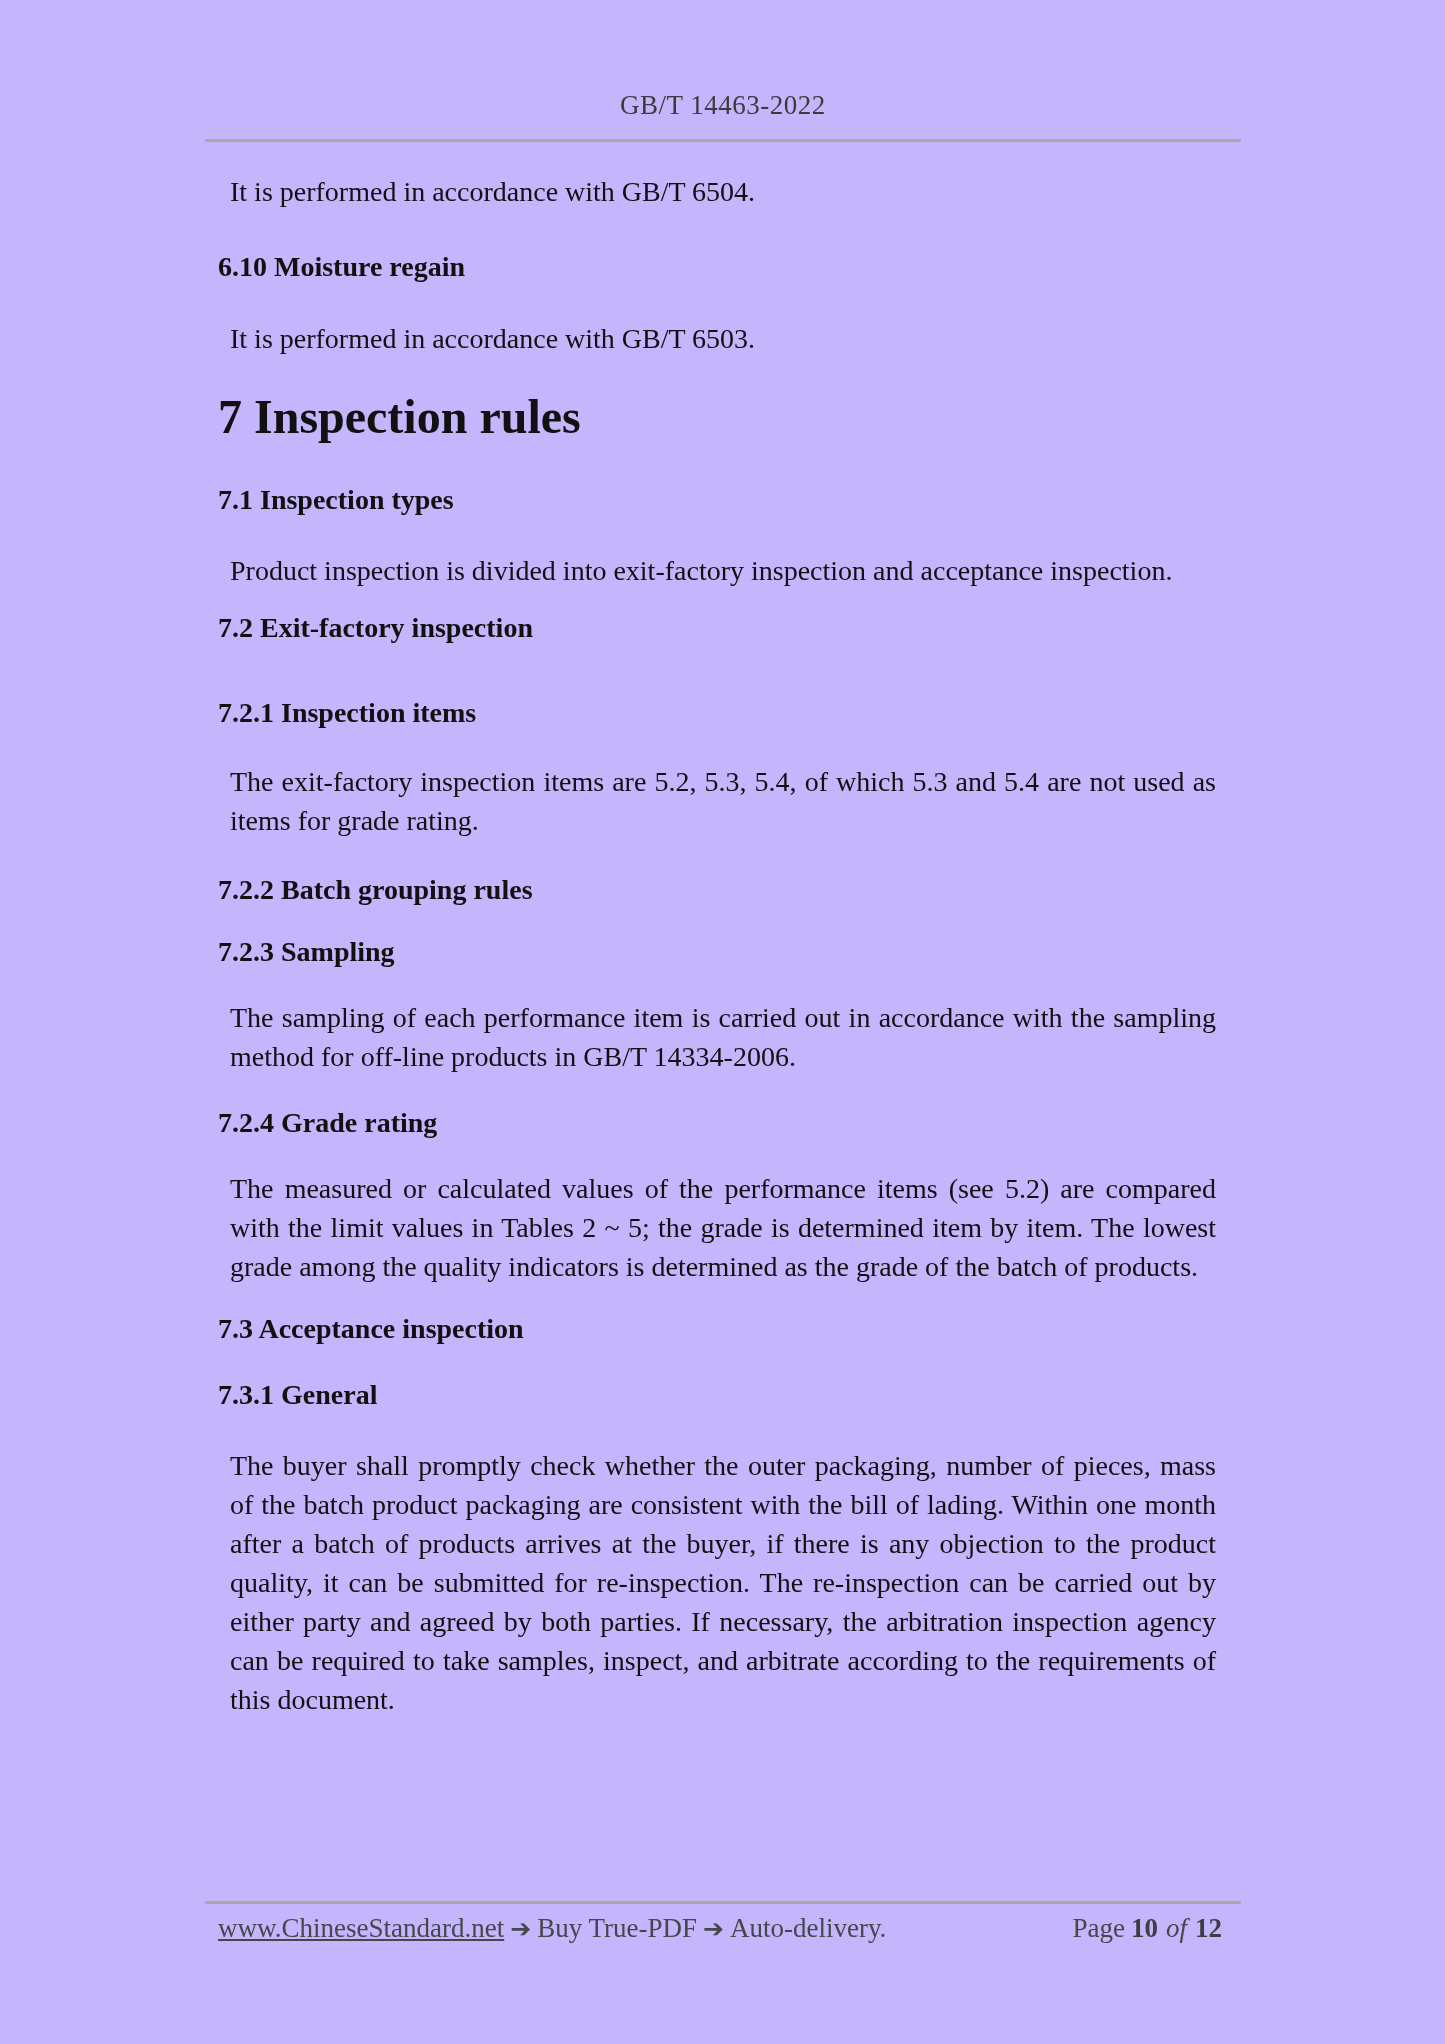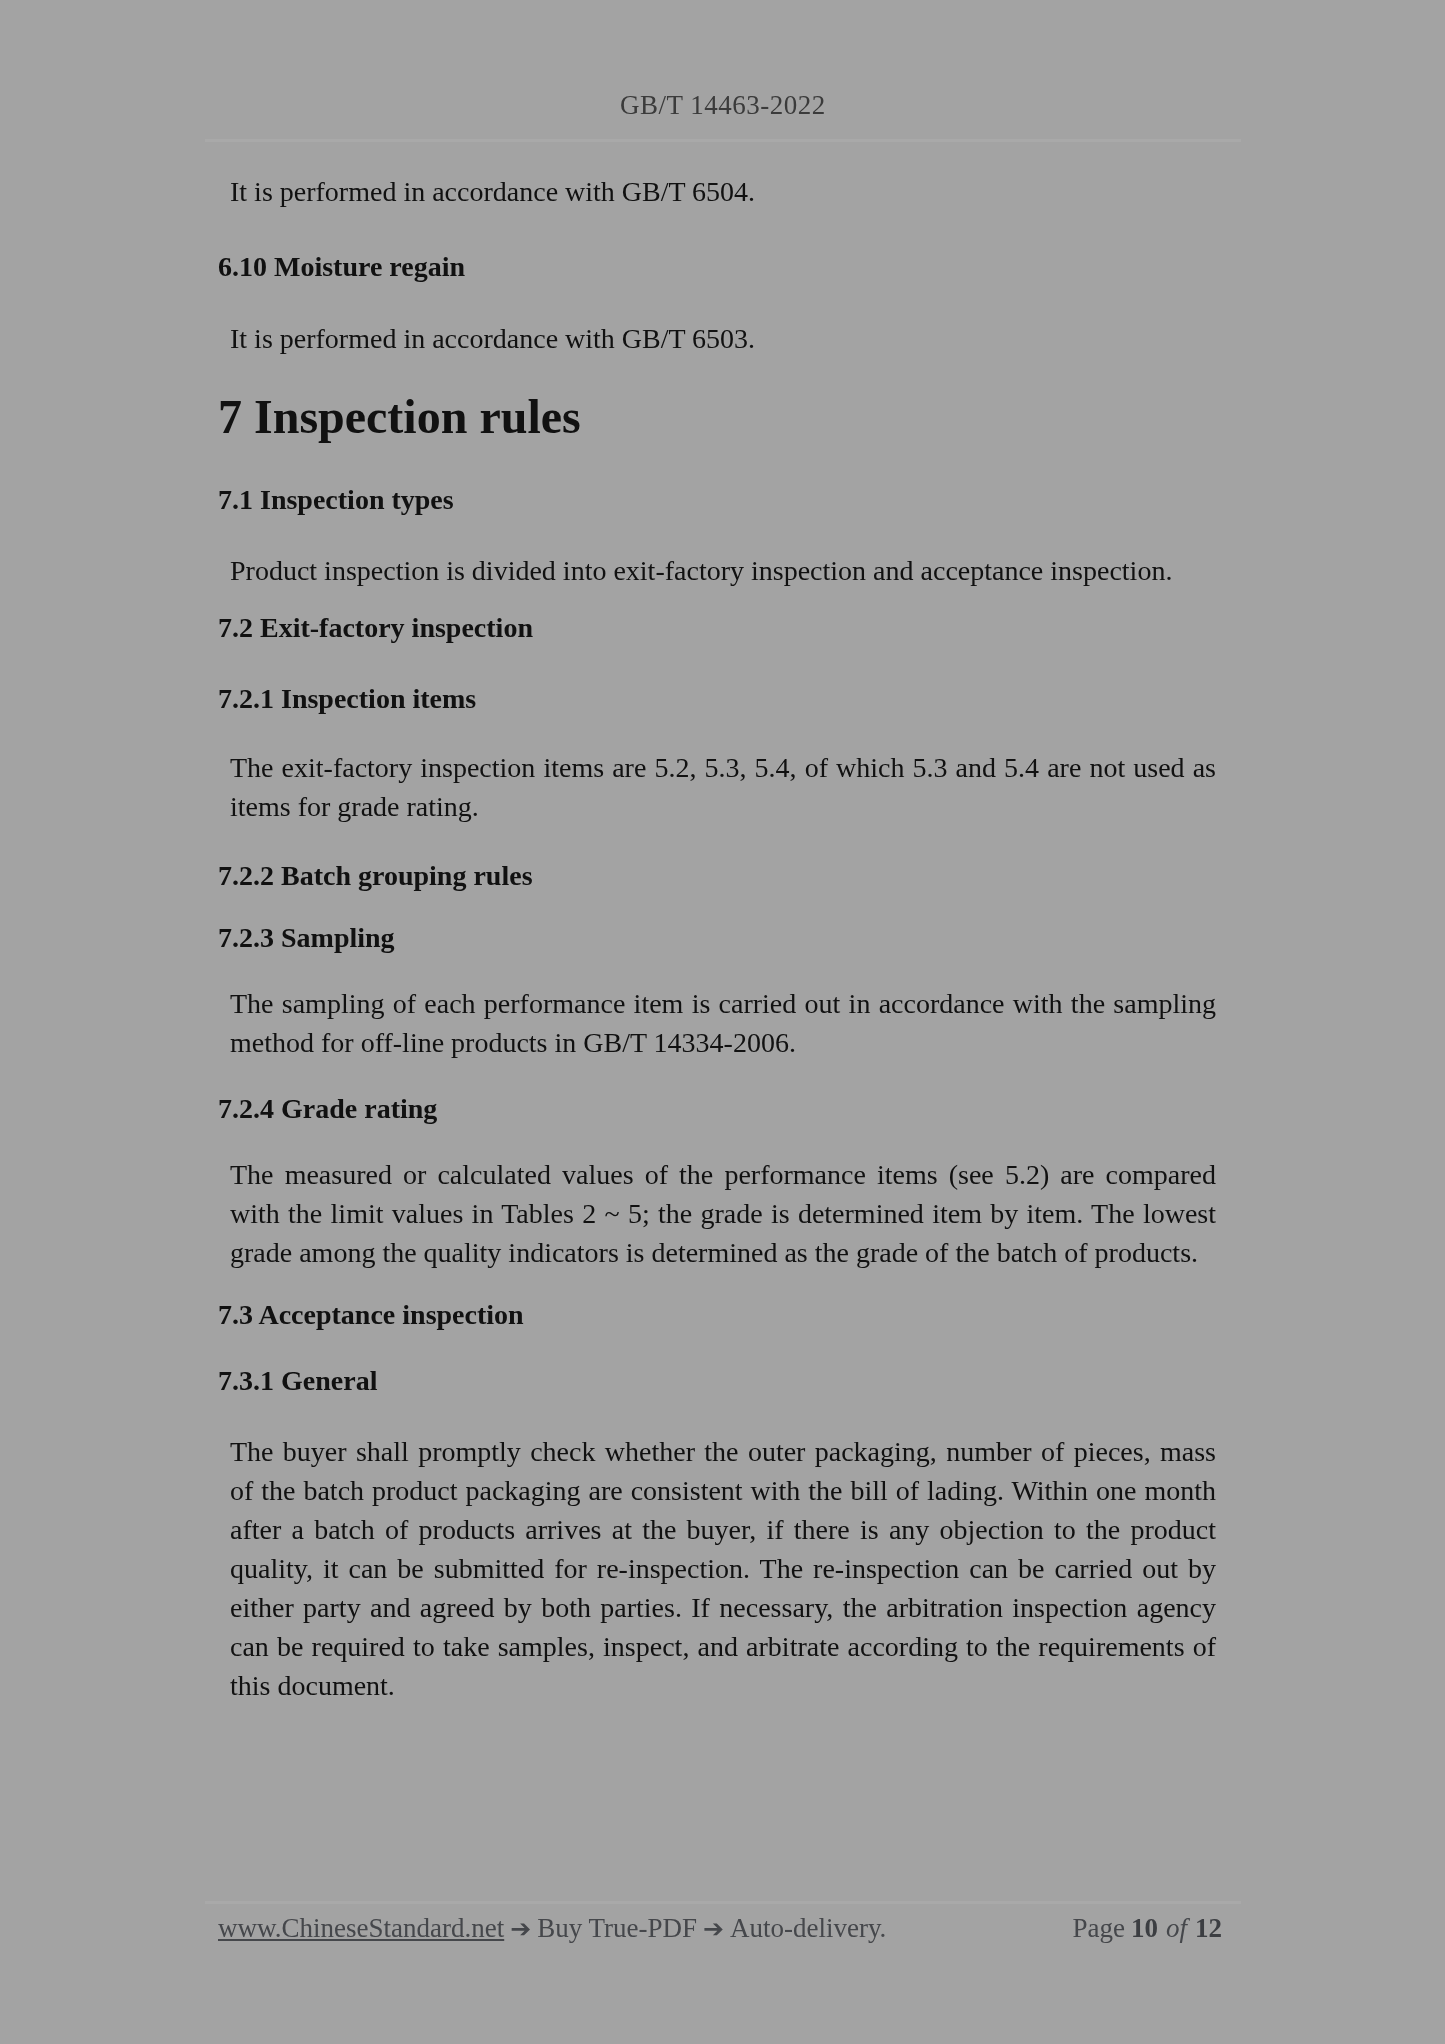--- a/index.html
+++ b/index.html
@@ -1,20 +1,20 @@
 <!DOCTYPE html>
 <html><head>
 <meta charset="utf-8">
 <style>
   html,body{margin:0;padding:0;background:#ffffff;}
   .page{
     position:relative;
     width:1445px;
     height:2044px;
-    background:#a3a3a3;
+    background:#c4b5fd;
     font-family:"Liberation Serif","DejaVu Serif",serif;
     color:#111111;
     overflow:hidden;
   }
   .page-header-text{
     position:absolute;
     top:90px;
     left:205px;
     width:1036px;
     text-align:center;
@@ -107,21 +107,21 @@
     <p class="body-para" style="margin-top:33px">It is performed in accordance with GB/T 6503.</p>
 
     <p class="section-title" style="margin-top:30px">7 Inspection rules</p>
 
     <p class="sub-heading" style="margin-top:34px">7.1 Inspection types</p>
 
     <p class="body-para" style="margin-top:32px">Product inspection is divided into exit-factory inspection and acceptance inspection.</p>
 
     <p class="sub-heading" style="margin-top:18px">7.2 Exit-factory inspection</p>
 
-    <p class="sub-heading" style="margin-top:32px">7.2.1 Inspection items</p>
+    <p class="sub-heading" style="margin-top:46px">7.2.1 Inspection items</p>
 
     <p class="body-para" style="margin-top:30px">The exit-factory inspection items are 5.2, 5.3, 5.4, of which 5.3 and 5.4 are not used as items for grade rating.</p>
 
     <p class="sub-heading" style="margin-top:30px">7.2.2 Batch grouping rules</p>
 
 
     <p class="sub-heading" style="margin-top:23px">7.2.3 Sampling</p>
 
     <p class="body-para" style="margin-top:27px">The sampling of each performance item is carried out in accordance with the sampling method for off-line products in GB/T 14334-2006.</p>
 

